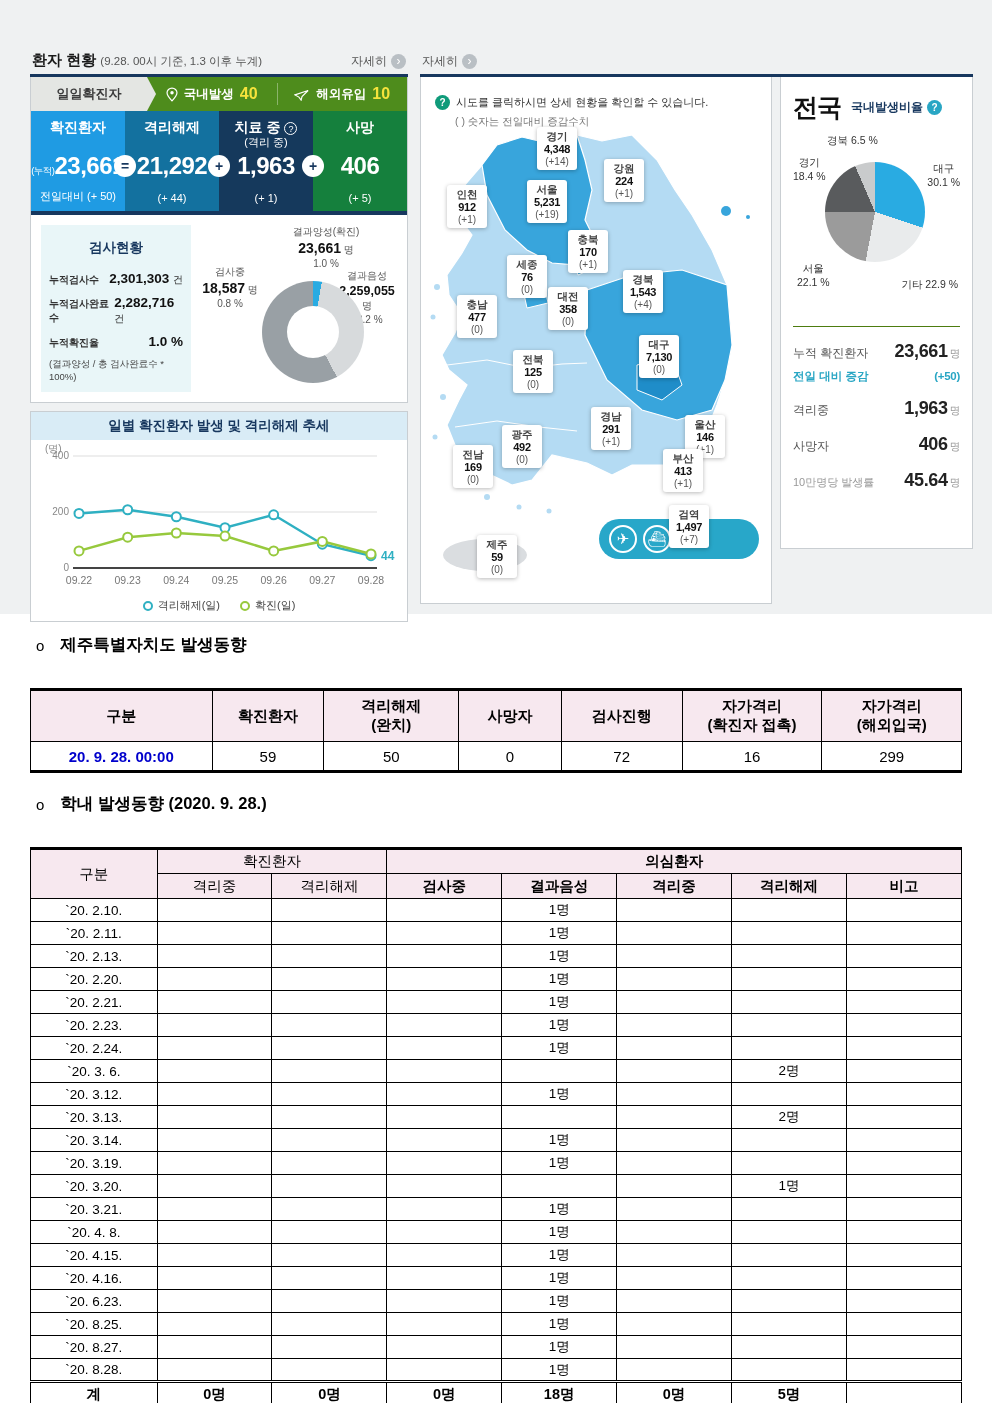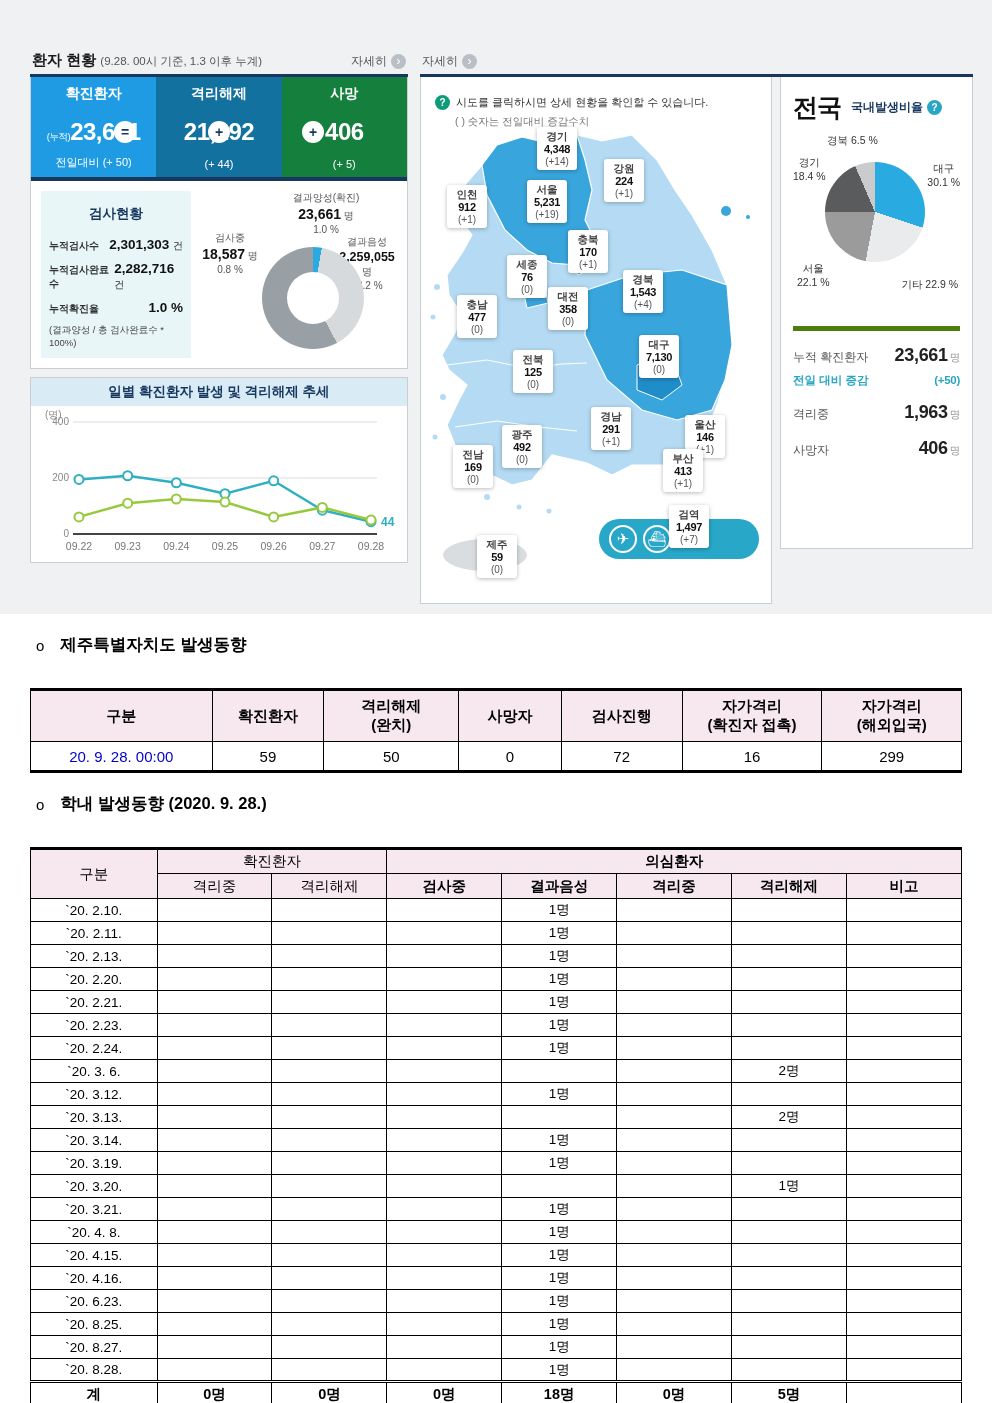--- a/index.html
+++ b/index.html
@@ -90,39 +90,39 @@
   .pill-circle { width:28px; height:28px; border-radius:50%; border:2px solid #fff; color:#fff; font-size:15px;
             display:flex; align-items:center; justify-content:center; }
 
   .national-box { flex:1; background:#fff; border:1px solid #c9ced2; border-top:none; height:472px; padding:14px 12px; }
   .nat-head { display:flex; align-items:center; gap:10px; }
   .nat-head .big { font-size:25px; font-weight:bold; color:#111; letter-spacing:-1px; }
   .nat-head .ratio { font-size:12px; font-weight:bold; color:#17375e; display:flex; gap:4px; align-items:center; }
   .pie-wrap { position:relative; height:178px; margin-top:8px; }
   .plabel { position:absolute; font-size:10.5px; color:#333; line-height:1.3; }
   .pie { position:absolute; left:32px; top:30px; width:100px; height:100px; border-radius:50%; }
-  .nat-stats { border-top:5px solid #4d7c0f; margin-top:16px; padding-top:6px; }
+  .nat-stats { border-top:1px solid #4d7c0f; margin-top:16px; padding-top:6px; }
   .ns-row { display:flex; justify-content:space-between; align-items:baseline; padding:8px 0 7px; }
   .ns-row .l { font-size:12px; color:#555; }
   .ns-row .v { font-size:18px; font-weight:bold; color:#222; letter-spacing:-0.3px; }
   .ns-row .u { font-size:10.5px; font-weight:normal; color:#999; margin-left:2px; }
   .ns-row.accent { padding:0 0 6px; }
   .ns-row.accent .l, .ns-row.accent .v { color:#29a6c4; font-size:11.5px; font-weight:bold; }
   .ns-row.dim .l { color:#999; font-size:11px; }
 
   
   .report { padding:10px 30px 0; }
   .sec-head { display:flex; align-items:center; gap:16px; font-size:16.5px; font-weight:bold; color:#000; margin:10px 0 10px 6px; }
   .sec-head .bullet { font-weight:normal; font-size:15px; }
   table { border-collapse:collapse; width:932px; table-layout:fixed;margin-top:32px; }
   th, td { border:1px solid #000; text-align:center; font-size:14.5px; color:#000; overflow:hidden; }
   .jeju { border-top:3px solid #000; border-bottom:3px solid #000; }
   .jeju th { background:#f7e8ef; font-weight:bold; white-space:pre-line; height:52px; font-size:15px; }
   .jeju td { height:30px; font-size:15px; }
-  .jeju .date-cell { color:#0000cc; font-weight:normal; }
+  .jeju .date-cell { color:#0000cc; font-weight:bold; }
   .school { border-top:3px solid #000; border-bottom:3px solid #000; margin-bottom:6px; }
   .school th { background:#f7e8ef; height:25px; font-size:14.5px; }
   .school th.plain { font-weight:normal; }
   .school td { height:23px; font-size:13.5px; }
   .school td.date { text-align:center; }
   .school tr.total td { font-weight:bold; border-top:3px double #000; height:26px; font-size:14.5px; }
 </style>
 </head>
 <body>
 
@@ -136,31 +136,61 @@
           <span class="sub">(9.28. 00시 기준, 1.3 이후 누계)</span>
         </div>
         <a class="detail-link">
           <span>자세히</span>
           <span class="chev">›</span>
         </a>
       </div>
       <div class="navy-line"></div>
 
       <div class="box1">
+        <div class="tabbar">
+          <div class="tab-daily">
+            <span>일일확진자</span>
+            <i class="arrow"></i>
+          </div>
+          <div class="tab-green">
+            <div class="green-item">
+              <svg width="12" height="15" viewBox="0 0 14 17">
+                  <path d="M7 1C3.7 1 1.2 3.6 1.2 6.6 1.2 10 7 16 7 16s5.8-6 5.8-9.4C12.8 3.6 10.3 1 7 1z" fill="none" stroke="#fff" stroke-width="1.4"></path>
+                  <circle cx="7" cy="6.4" r="2" fill="#fff"></circle>
+                </svg>
+              <span>국내발생</span>
+              <b class="yellow">40</b>
+            </div>
+            <div class="green-sep"></div>
+            <div class="green-item">
+              <svg width="16" height="14" viewBox="0 0 18 16">
+                  <path d="M1 9l15-5-7 7-1 4-2.5-3.5L1 9z" fill="none" stroke="#fff" stroke-width="1.3"></path>
+                </svg>
+              <span>해외유입</span>
+              <b class="yellow">10</b>
+            </div>
+          </div>
+        </div>
 
         <div class="statrow">
           <div class="stat" style="background:#1f9be3">
             <div class="lbl">확진환자</div>
             <div class="val"><span class="pfx">(누적)</span><span>23,661</span></div>
             <div class="delta">전일대비 (+ 50)</div>
           </div>
           <div class="stat" style="background:#13719f">
             <div class="lbl">격리해제</div>
             <div class="val">21,292</div>
             <div class="delta">(+ 44)</div>
+          </div>
+          <div class="stat" style="background:#15395c">
+            <div class="lbl"><span>치료 중</span> <span class="qmark">?</span></div>
+            <div class="sublbl">(격리 중)</div>
+            <div class="val">1,963</div>
+            <div class="delta">(+ 1)</div>
           </div>
           <div class="stat" style="background:#15803d">
             <div class="lbl">사망</div>
             <div class="val">406</div>
             <div class="delta">(+ 5)</div>
           </div>
           <div class="opcircle op0">=</div>
           <div class="opcircle op1">+</div>
           <div class="opcircle op2">+</div>
         </div>
@@ -236,20 +266,30 @@
             <polyline points="48,110.92 96.66666666666666,97.2 145.33333333333331,93 194,96.08 242.66666666666666,110.92 291.33333333333337,101.4 340,114" fill="none" stroke="#97c93d" stroke-width="2.5"></polyline>
             <circle cx="48" cy="110.92" r="4.5" fill="#fff" stroke="#97c93d" stroke-width="2"></circle>
             <circle cx="96.66666666666666" cy="97.2" r="4.5" fill="#fff" stroke="#97c93d" stroke-width="2"></circle>
             <circle cx="145.33333333333331" cy="93" r="4.5" fill="#fff" stroke="#97c93d" stroke-width="2"></circle>
             <circle cx="194" cy="96.08" r="4.5" fill="#fff" stroke="#97c93d" stroke-width="2"></circle>
             <circle cx="242.66666666666666" cy="110.92" r="4.5" fill="#fff" stroke="#97c93d" stroke-width="2"></circle>
             <circle cx="291.33333333333337" cy="101.4" r="4.5" fill="#fff" stroke="#97c93d" stroke-width="2"></circle>
             <circle cx="340" cy="114" r="4.5" fill="#fff" stroke="#97c93d" stroke-width="2"></circle>
             <text x="350" y="119.68" font-size="12" font-weight="bold" fill="#2fb0c2">44</text>
           </svg>
+        <div class="legend" id="trend-legend">
+            <span class="item">
+              <span class="ring" style="border-color: rgb(47, 176, 194);"></span>
+              <span>격리해제(일)</span>
+            </span>
+            <span class="item">
+              <span class="ring" style="border-color: rgb(151, 201, 61);"></span>
+              <span>확진(일)</span>
+            </span>
+          </div>
       </div>
     </section>
 
     <section class="panel panel-right">
       <div class="panel-header">
         <a class="detail-link">
           <span>자세히</span>
           <span class="chev">›</span>
         </a>
       </div>
@@ -425,20 +465,24 @@
                 <span class="l">전일 대비 증감</span>
                 <span class="v">(+50)</span>
               </div>
               <div class="ns-row">
                 <span class="l">격리중</span>
                 <span class="v">1,963<span class="u">명</span></span>
               </div>
               <div class="ns-row">
                 <span class="l">사망자</span>
                 <span class="v">406<span class="u">명</span></span>
+              </div>
+              <div class="ns-row dim">
+                <span class="l">10만명당 발생률</span>
+                <span class="v">45.64<span class="u">명</span></span>
               </div>
             </div>
         </div>
       </div>
     </section>
   </div>
 
   <div class="report">
     <div class="sec-head">
       <span class="bullet">o</span>

